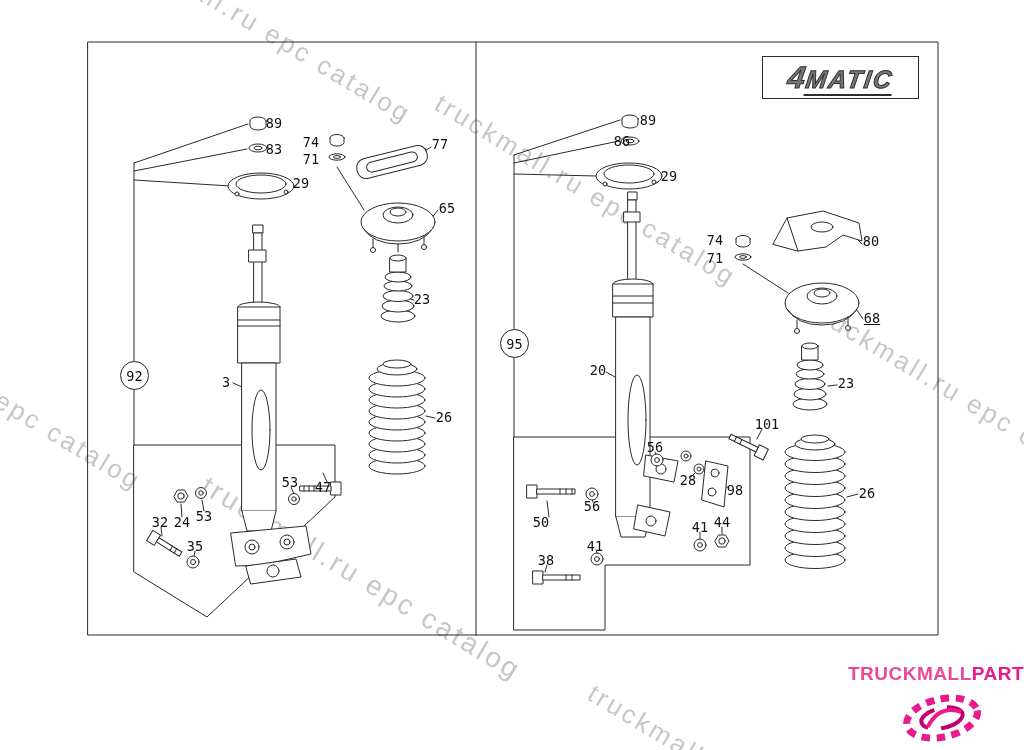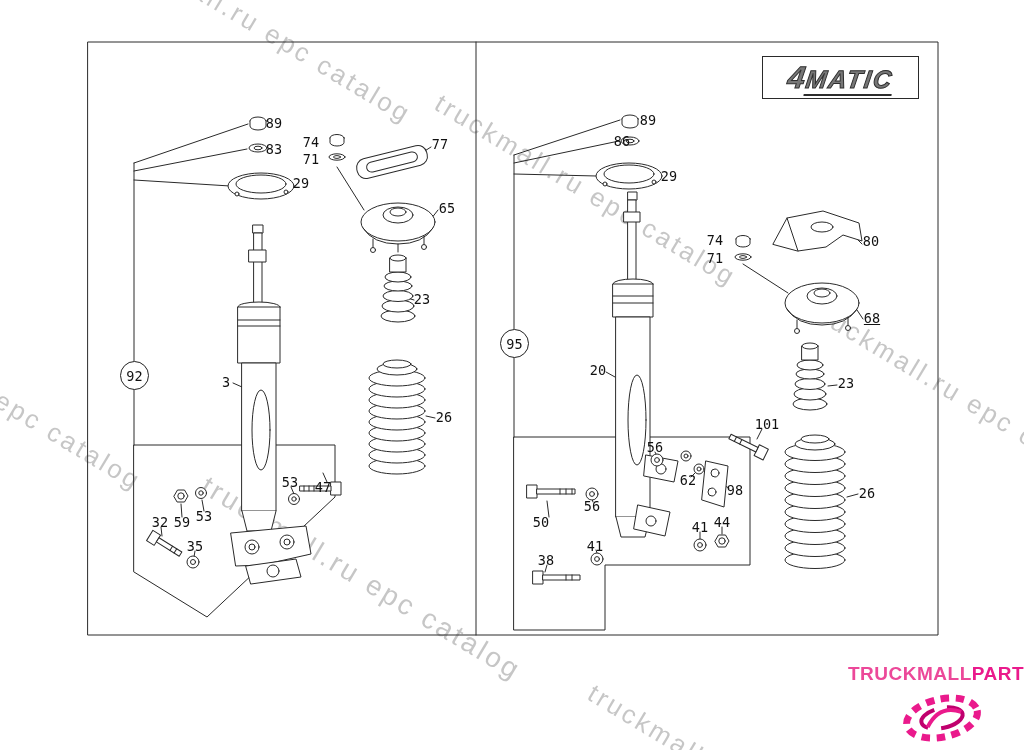--- a/index.html
+++ b/index.html
@@ -346,36 +346,36 @@
       <span class="part-label" style="left: 311px; top: 142px;">74</span>
       <span class="part-label" style="left: 311px; top: 159px;">71</span>
       <span class="part-label" style="left: 440px; top: 144px;">77</span>
       <span class="part-label" style="left: 447px; top: 208px;">65</span>
       <span class="part-label" style="left: 422px; top: 299px;">23</span>
       <span class="part-label" style="left: 444px; top: 417px;">26</span>
       <span class="part-label" style="left: 226px; top: 382px;">3</span>
       <span class="part-label" style="left: 290px; top: 482px;">53</span>
       <span class="part-label" style="left: 323px; top: 487px;">47</span>
       <span class="part-label" style="left: 160px; top: 522px;">32</span>
-      <span class="part-label" style="left: 182px; top: 522px;">59</span>
+      <span class="part-label" style="left: 182px; top: 522px;">24</span>
       <span class="part-label" style="left: 204px; top: 516px;">53</span>
       <span class="part-label" style="left: 195px; top: 546px;">35</span>
       <span class="part-label" style="left: 648px; top: 120px;">89</span>
       <span class="part-label" style="left: 610px; top: 141px; padding-left: 24px;">86</span>
       <span class="part-label" style="left: 669px; top: 176px;">29</span>
       <span class="part-label" style="left: 715px; top: 240px;">74</span>
       <span class="part-label" style="left: 715px; top: 258px;">71</span>
       <span class="part-label" style="left: 871px; top: 241px;">80</span>
       <span class="part-label" style="left: 872px; top: 318px; text-decoration: underline;">68</span>
       <span class="part-label" style="left: 846px; top: 383px;">23</span>
       <span class="part-label" style="left: 867px; top: 493px;">26</span>
       <span class="part-label" style="left: 598px; top: 370px;">20</span>
       <span class="part-label" style="left: 655px; top: 447px;">56</span>
       <span class="part-label" style="left: 767px; top: 424px;">101</span>
-      <span class="part-label" style="left: 688px; top: 480px;">62</span>
+      <span class="part-label" style="left: 688px; top: 480px;">28</span>
       <span class="part-label" style="left: 735px; top: 490px;">98</span>
       <span class="part-label" style="left: 592px; top: 506px;">56</span>
       <span class="part-label" style="left: 541px; top: 522px;">50</span>
       <span class="part-label" style="left: 700px; top: 527px;">41</span>
       <span class="part-label" style="left: 722px; top: 522px;">44</span>
       <span class="part-label" style="left: 546px; top: 560px;">38</span>
       <span class="part-label" style="left: 595px; top: 546px;">41</span>
     </div>
 
   <div id="badge-4matic">

